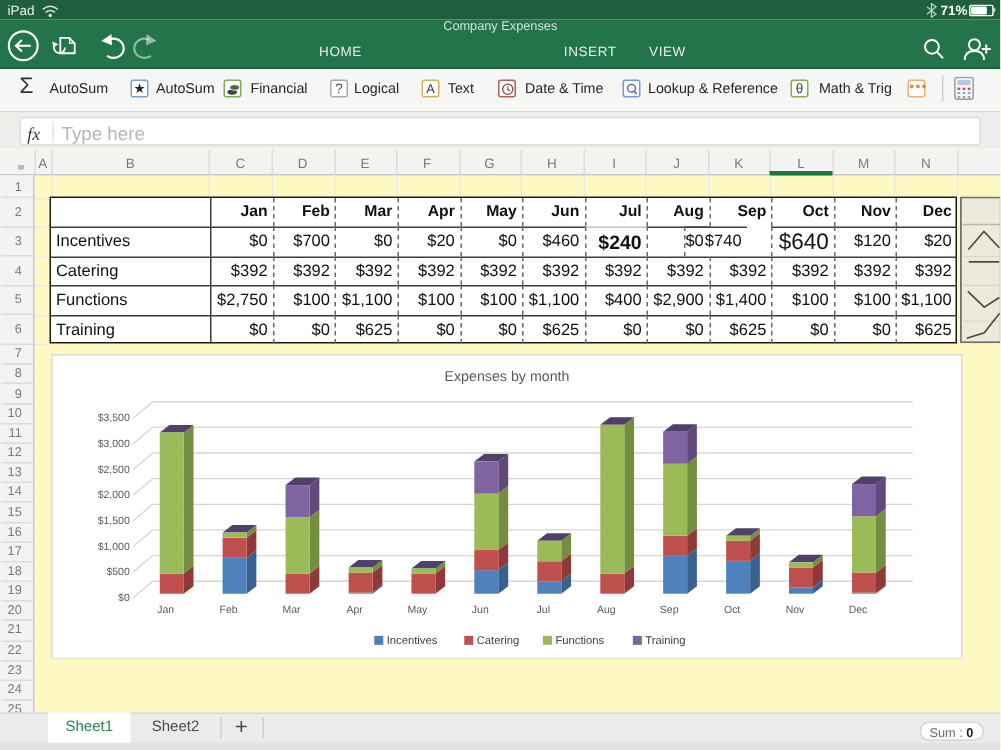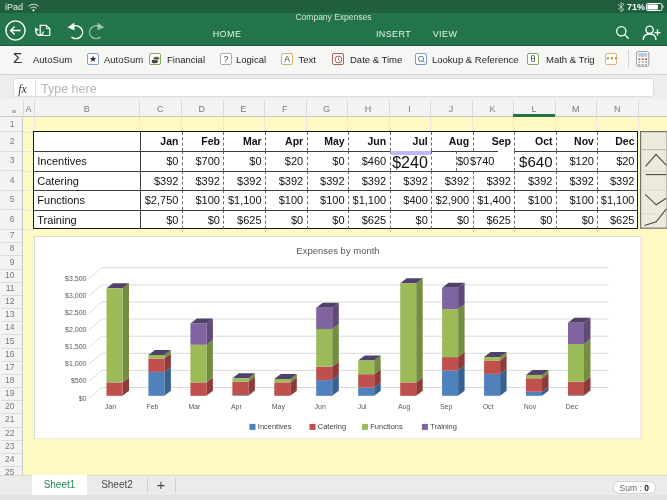--- a/index.html
+++ b/index.html
@@ -251,21 +251,21 @@
       <div style="position:absolute;left:480.1px;top:0.0px;width:41.6px;height:19.6px;box-sizing:border-box;border-left:1px dashed #6b6b6b;font-size:10.5px;font-weight:700;color:#111;display:flex;align-items:center;justify-content:flex-end;padding-right:3.5px;white-space:nowrap;overflow:hidden">Oct</div>
       <div style="position:absolute;left:521.6px;top:0.0px;width:41.5px;height:19.6px;box-sizing:border-box;border-left:1px dashed #6b6b6b;font-size:10.5px;font-weight:700;color:#111;display:flex;align-items:center;justify-content:flex-end;padding-right:3.5px;white-space:nowrap;overflow:hidden">Nov</div>
       <div style="position:absolute;left:563.1px;top:0.0px;width:40.6px;height:19.6px;box-sizing:border-box;border-left:1px dashed #6b6b6b;font-size:10.5px;font-weight:700;color:#111;display:flex;align-items:center;justify-content:flex-end;padding-right:3.5px;white-space:nowrap;overflow:hidden">Dec</div>
       <div style="position:absolute;left:0.0px;top:19.6px;width:106.1px;height:19.5px;box-sizing:border-box;border-top:1px solid #3c3c3c;font-size:11px;font-weight:400;color:#111;display:flex;align-items:center;justify-content:flex-start;padding-left:3px;white-space:nowrap;overflow:hidden">Incentives</div>
       <div style="position:absolute;left:106.1px;top:19.6px;width:41.5px;height:19.5px;box-sizing:border-box;border-left:1px solid #3c3c3c;border-top:1px solid #3c3c3c;font-size:11px;font-weight:400;color:#111;display:flex;align-items:center;justify-content:flex-end;padding-right:3.5px;white-space:nowrap;overflow:hidden">$0</div>
       <div style="position:absolute;left:147.6px;top:19.6px;width:41.6px;height:19.5px;box-sizing:border-box;border-left:1px dashed #6b6b6b;border-top:1px solid #3c3c3c;font-size:11px;font-weight:400;color:#111;display:flex;align-items:center;justify-content:flex-end;padding-right:3.5px;white-space:nowrap;overflow:hidden">$700</div>
       <div style="position:absolute;left:189.2px;top:19.6px;width:41.6px;height:19.5px;box-sizing:border-box;border-left:1px dashed #6b6b6b;border-top:1px solid #3c3c3c;font-size:11px;font-weight:400;color:#111;display:flex;align-items:center;justify-content:flex-end;padding-right:3.5px;white-space:nowrap;overflow:hidden">$0</div>
       <div style="position:absolute;left:230.8px;top:19.6px;width:41.6px;height:19.5px;box-sizing:border-box;border-left:1px dashed #6b6b6b;border-top:1px solid #3c3c3c;font-size:11px;font-weight:400;color:#111;display:flex;align-items:center;justify-content:flex-end;padding-right:3.5px;white-space:nowrap;overflow:hidden">$20</div>
       <div style="position:absolute;left:272.3px;top:19.6px;width:41.5px;height:19.5px;box-sizing:border-box;border-left:1px dashed #6b6b6b;border-top:1px solid #3c3c3c;font-size:11px;font-weight:400;color:#111;display:flex;align-items:center;justify-content:flex-end;padding-right:3.5px;white-space:nowrap;overflow:hidden">$0</div>
       <div style="position:absolute;left:313.8px;top:19.6px;width:41.6px;height:19.5px;box-sizing:border-box;border-left:1px dashed #6b6b6b;border-top:1px solid #3c3c3c;font-size:11px;font-weight:400;color:#111;display:flex;align-items:center;justify-content:flex-end;padding-right:3.5px;white-space:nowrap;overflow:hidden">$460</div>
-      <div style="position:absolute;left:355.4px;top:19.6px;width:41.6px;height:19.5px;box-sizing:border-box;border-left:1px dashed #6b6b6b;border-top:4px solid #c4b5fd;font-size:16px;font-weight:400;color:#111;display:flex;align-items:center;justify-content:flex-end;padding-right:3.5px;white-space:nowrap;overflow:hidden">$240</div>
+      <div style="position:absolute;left:355.4px;top:19.6px;width:41.6px;height:19.5px;box-sizing:border-box;border-left:1px dashed #6b6b6b;border-top:1px solid #c4b5fd;font-size:13px;font-weight:700;color:#111;display:flex;align-items:center;justify-content:flex-end;padding-right:3.5px;white-space:nowrap;overflow:hidden">$240</div>
       <div style="position:absolute;left:396.9px;top:19.6px;width:41.5px;height:19.5px;box-sizing:border-box;border-left:1px dashed #6b6b6b;border-top:1px solid #3c3c3c;font-size:11px;font-weight:400;color:#111;display:flex;align-items:center;justify-content:flex-end;padding-right:3.5px;white-space:nowrap;overflow:hidden">$0</div>
       <div style="position:absolute;left:422px;top:19.6px;width:41.6px;height:19.5px;box-sizing:border-box;border-left:1px dashed #6b6b6b;border-top:1px solid #3c3c3c;font-size:11px;font-weight:400;color:#111;display:flex;align-items:center;justify-content:flex-end;padding-right:3.5px;white-space:nowrap;overflow:hidden">$740</div>
       <div style="position:absolute;left:480.1px;top:19.6px;width:41.6px;height:19.5px;box-sizing:border-box;border-left:1px dashed #6b6b6b;border-top:1px solid #3c3c3c;font-size:15px;font-weight:400;color:#111;display:flex;align-items:center;justify-content:flex-end;padding-right:3.5px;white-space:nowrap;overflow:hidden">$640</div>
       <div style="position:absolute;left:521.6px;top:19.6px;width:41.5px;height:19.5px;box-sizing:border-box;border-left:1px dashed #6b6b6b;border-top:1px solid #3c3c3c;font-size:11px;font-weight:400;color:#111;display:flex;align-items:center;justify-content:flex-end;padding-right:3.5px;white-space:nowrap;overflow:hidden">$120</div>
       <div style="position:absolute;left:563.1px;top:19.6px;width:40.6px;height:19.5px;box-sizing:border-box;border-left:1px dashed #6b6b6b;border-top:1px solid #3c3c3c;font-size:11px;font-weight:400;color:#111;display:flex;align-items:center;justify-content:flex-end;padding-right:3.5px;white-space:nowrap;overflow:hidden">$20</div>
       <div style="position:absolute;left:0.0px;top:39.1px;width:106.1px;height:19.5px;box-sizing:border-box;border-top:1px solid #3c3c3c;font-size:11px;font-weight:400;color:#111;display:flex;align-items:center;justify-content:flex-start;padding-left:3px;white-space:nowrap;overflow:hidden">Catering</div>
       <div style="position:absolute;left:106.1px;top:39.1px;width:41.5px;height:19.5px;box-sizing:border-box;border-left:1px solid #3c3c3c;border-top:1px solid #3c3c3c;font-size:11px;font-weight:400;color:#111;display:flex;align-items:center;justify-content:flex-end;padding-right:3.5px;white-space:nowrap;overflow:hidden">$392</div>
       <div style="position:absolute;left:147.6px;top:39.1px;width:41.6px;height:19.5px;box-sizing:border-box;border-left:1px dashed #6b6b6b;border-top:1px solid #3c3c3c;font-size:11px;font-weight:400;color:#111;display:flex;align-items:center;justify-content:flex-end;padding-right:3.5px;white-space:nowrap;overflow:hidden">$392</div>
       <div style="position:absolute;left:189.2px;top:39.1px;width:41.6px;height:19.5px;box-sizing:border-box;border-left:1px dashed #6b6b6b;border-top:1px solid #3c3c3c;font-size:11px;font-weight:400;color:#111;display:flex;align-items:center;justify-content:flex-end;padding-right:3.5px;white-space:nowrap;overflow:hidden">$392</div>
       <div style="position:absolute;left:230.8px;top:39.1px;width:41.6px;height:19.5px;box-sizing:border-box;border-left:1px dashed #6b6b6b;border-top:1px solid #3c3c3c;font-size:11px;font-weight:400;color:#111;display:flex;align-items:center;justify-content:flex-end;padding-right:3.5px;white-space:nowrap;overflow:hidden">$392</div>

